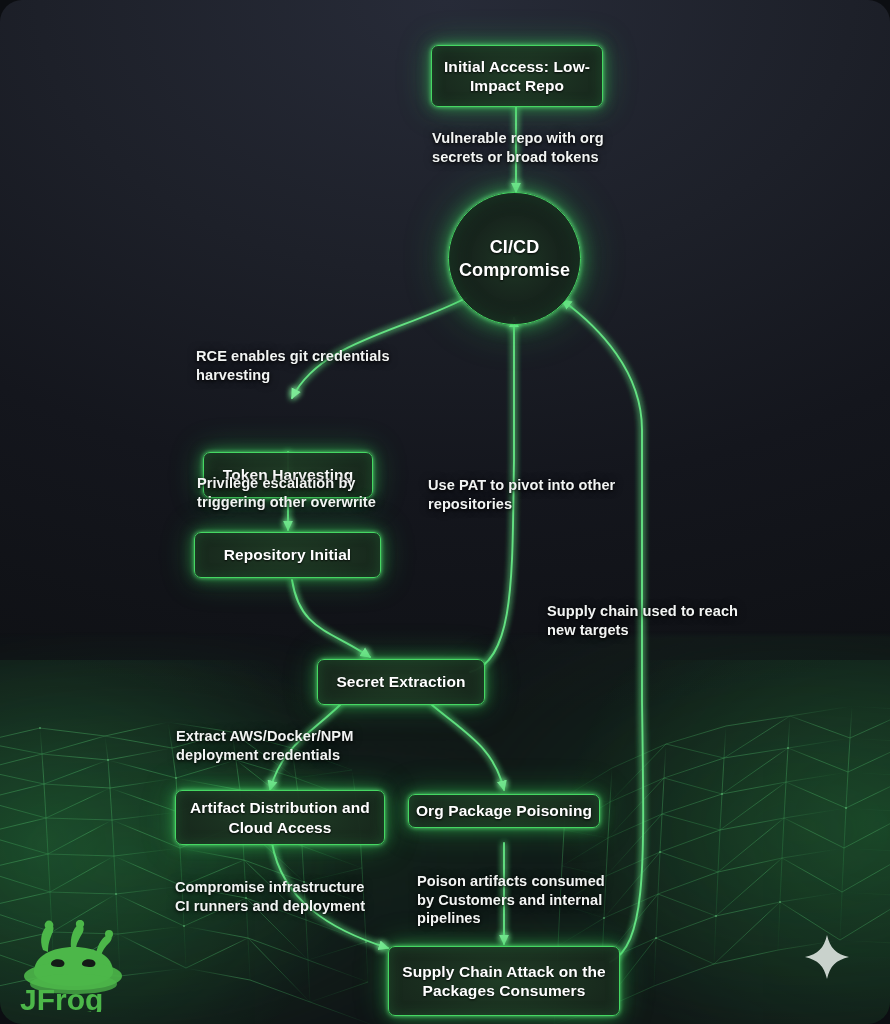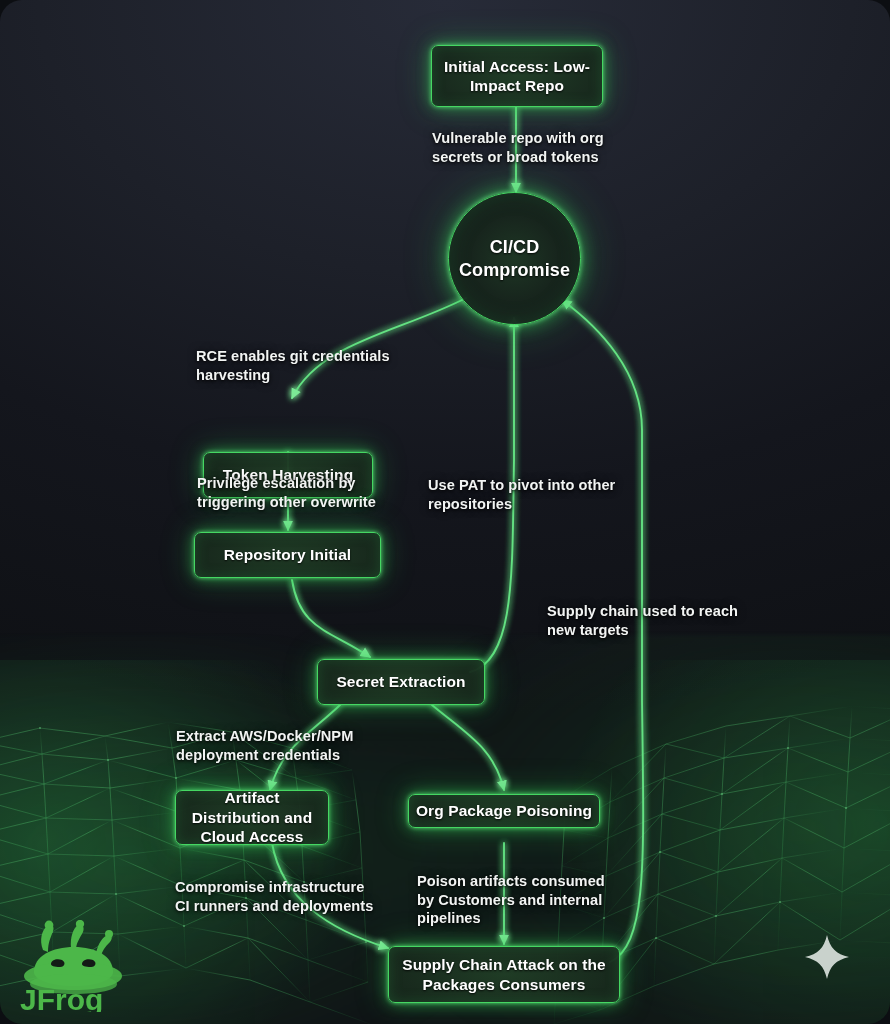--- a/index.html
+++ b/index.html
@@ -269,30 +269,30 @@
   </div>
 
   <div class="node" style="left:194px; top:532px; width:187px; height:46px;">
     <span>Repository Initial</span>
   </div>
 
   <div class="node" style="left:301px; top:659px; width:168px; height:46px;margin-left:16px;">
     <span>Secret Extraction</span>
   </div>
 
-  <div class="node" style="left:175px; top:790px; width:154px; height:55px;">
+  <div class="node" style="left:175px; top:790px; width:210px; height:55px;">
     <span>Artifact Distribution
 and Cloud Access</span>
   </div>
 
   <div class="node" style="left:408px; top:794px; width:192px; height:34px;">
     <span>Org Package Poisoning</span>
   </div>
 
-  <div class="node" style="left:388px; top:946px; width:232px; height:57px;">
+  <div class="node" style="left:388px; top:946px; width:232px; height:70px;">
     <span>Supply Chain Attack on the
 Packages Consumers</span>
   </div>
 
   <div class="edge-label" style="left:432px; top:129px; width:215px;">Vulnerable repo with org
 secrets or broad tokens</div>
 
   <div class="edge-label" style="left:196px; top:347px; width:225px;">RCE enables git credentials
 harvesting</div>
 
@@ -303,21 +303,21 @@
 deployment credentials</div>
 
   <div class="edge-label" style="left:428px; top:476px; width:215px;">Use PAT to pivot into other
 repositories</div>
 
 
   <div class="edge-label" style="left:547px; top:602px; width:215px;">Supply chain used to reach
 new targets</div>
 
   <div class="edge-label" style="left:175px; top:878px; width:215px;">Compromise infrastructure
-CI runners and deployments</div>
+CI runners and deployment</div>
 
   <div class="edge-label" style="left:417px; top:872px; width:200px;">Poison artifacts consumed
 by Customers and internal
 pipelines</div>
 
   <div class="brand">
     <svg viewBox="0 0 108 92" width="108" height="92">
       <g fill="#4cb749">
 
         <path d="M25 30 C 21 20, 24 10, 29 6 C 33 3, 37 6, 35 11 C 33 17, 30 22, 30 32 Z"></path>

